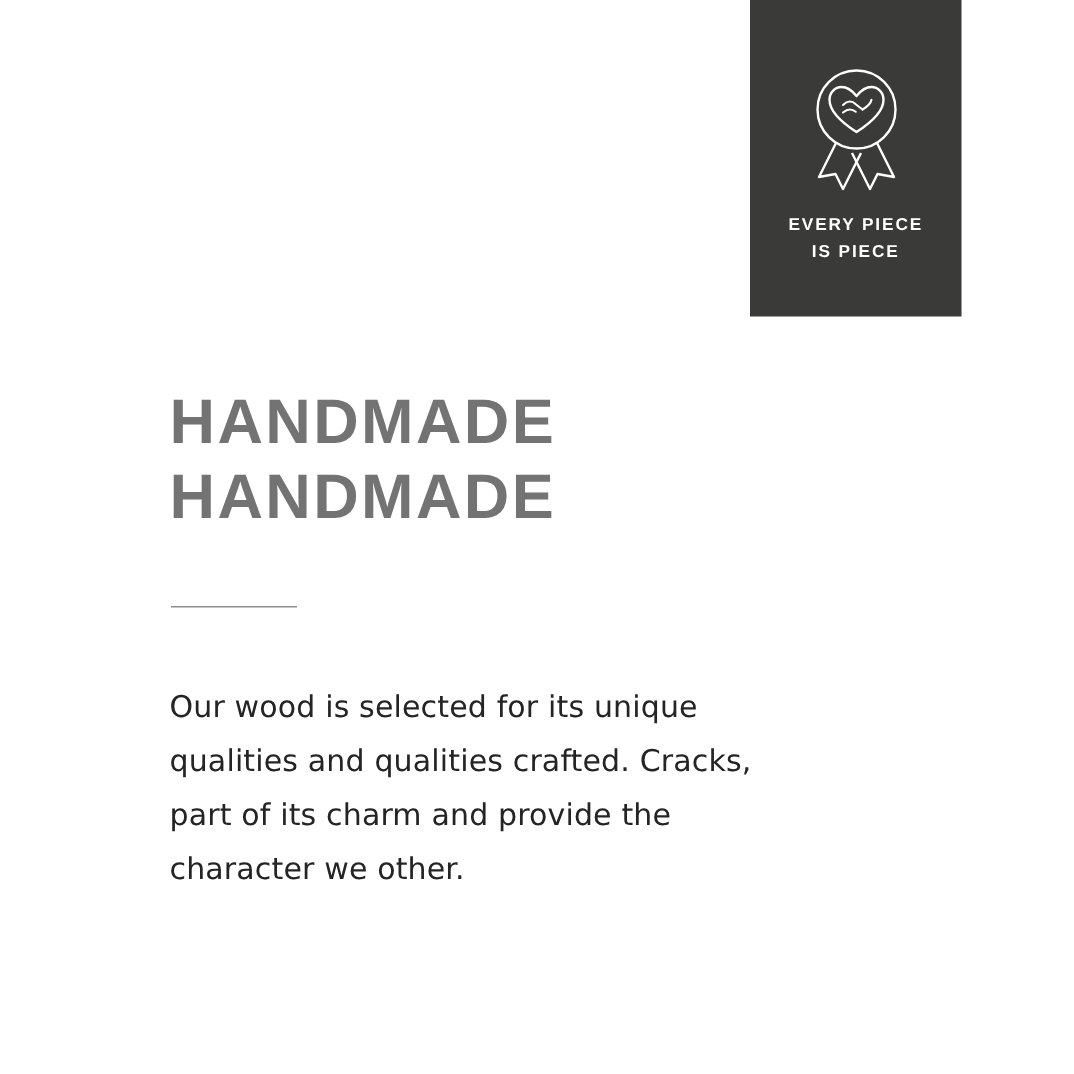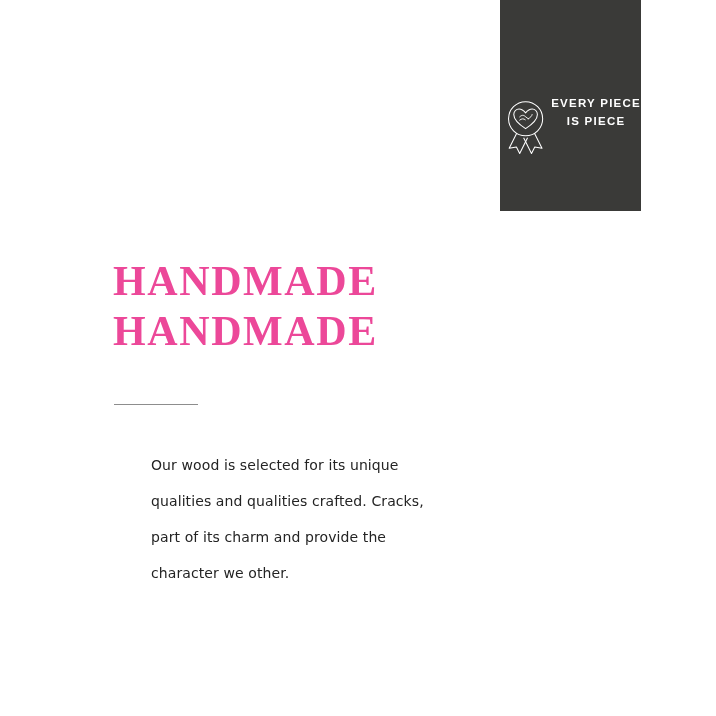--- a/index.html
+++ b/index.html
@@ -25,20 +25,21 @@
 
   
   .badge-panel {
     position: absolute;
     top: 0;
     left: 500px;
     width: 141px;
     height: 211px;
     background: #3a3a38;
     display: flex;
+    flex-direction: column;
     align-items: center;
     justify-content: flex-start;
   }
   .badge-emblem {
     margin-top: 40px;
     width: 78px;
     height: 88px;
     display: block;
   }
   .badge-caption {
@@ -54,26 +55,26 @@
     display: block;
     white-space: nowrap;
   }
 
   
   .headline {
     position: absolute;
     left: 113px;
     top: 228px;
     width: 520px;
-    font-family: Liberation Serif, serif;
+    font-family: Liberation Sans, sans-serif;
     font-weight: bold;
     font-size: 42px;
     line-height: 50px;
     letter-spacing: 1.6px;
-    color: #ec4899;
+    color: #737373;
   }
   .headline-line {
     display: block;
     white-space: nowrap;
   }
 
   
   .rule {
     position: absolute;
     left: 114px;
@@ -83,25 +84,24 @@
     border-top: 1px solid #8d8d8d;
   }
 
   
   .body-copy {
     position: absolute;
     left: 113px;
     top: 433px;
     width: 470px;
     font-family: "DejaVu Sans", sans-serif;
-    font-size: 14px;
+    font-size: 20px;
     line-height: 36px;
     letter-spacing: 0.1px;
     color: #242424;
-    margin-left: 38px;
   }
   .body-line {
     display: block;
     white-space: nowrap;
   }
 </style>
 </head>
 <body>
 
 <div class="page">

